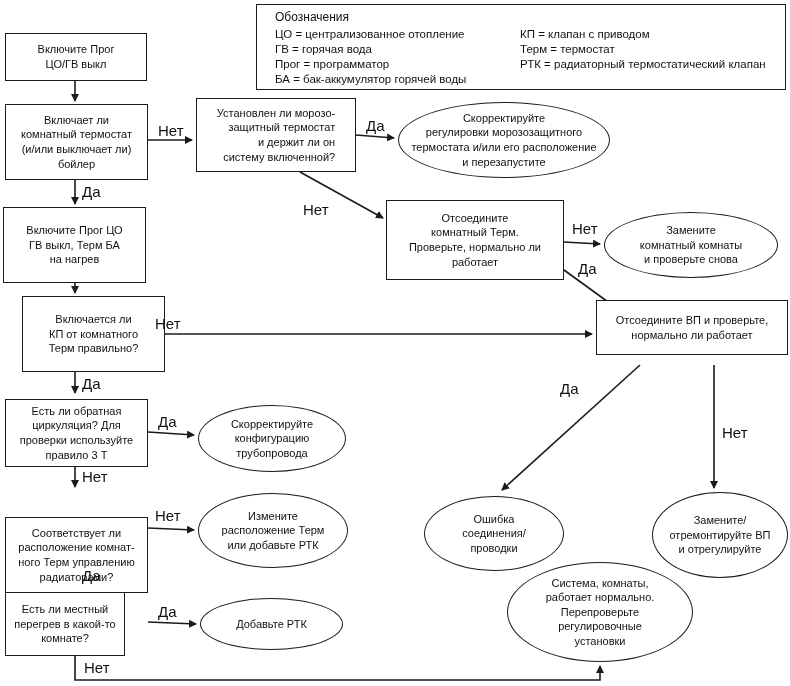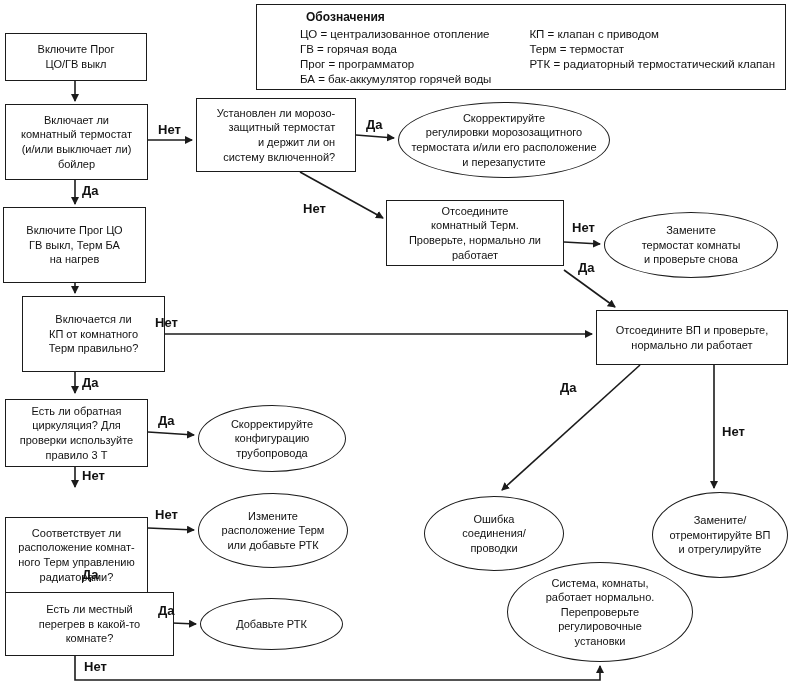--- a/index.html
+++ b/index.html
@@ -23,40 +23,40 @@
     text-align: center;
     font-size: 11px;
     line-height: 1.32;
     white-space: pre-line;
     padding: 15px 4px;
     z-index: 2;
   }
   .ellipse { border-radius: 50%; padding: 4px 10px; }
   .edge-label {
     position: absolute;
-    font-size: 13px;
-    font-weight: bold;
+    font-size: 15px;
+    font-weight: normal;
     z-index: 3;
     background: transparent;
   }
   .legend {
     position: absolute;
     left: 256px; top: 4px; width: 530px; height: 86px;
     border: 1.6px solid #1b1b1b;
     background: #fff;
     padding: 5px 10px 4px 18px;
     font-size: 11.5px;
     line-height: 1.32;
     z-index: 2;
   }
-  .legend-title { font-weight: bold; font-size: 12px; margin-bottom: 1px; margin-left: 31px; }
+  .legend-title { font-weight: normal; font-size: 12px; margin-bottom: 1px; }
   .legend-cols { display: flex; }
   .legend-col-left { width: 245px; }
   .legend-col-right { flex: 1; }
-  .legend-item { white-space: nowrap; margin-left: 25px; }
+  .legend-item { white-space: nowrap; }
 </style>
 </head>
 <body>
 
 <div id="canvas">
 
   <svg id="edges" width="790" height="686" viewBox="0 0 790 686" xmlns="http://www.w3.org/2000/svg">
     <defs>
       <marker id="arw" markerWidth="9" markerHeight="9" refX="7" refY="4" orient="auto" markerUnits="userSpaceOnUse">
         <path d="M0,0 L8,4 L0,8 Z" fill="#1b1b1b"></path>
@@ -120,44 +120,44 @@
   <div class="node" style="left:5px; top:399px; width:143px; height:68px;">Есть ли обратная
 циркуляция? Для
 проверки используйте
 правило 3 Т</div>
 
   <div class="node" style="left:5px; top:490px; width:143px; height:76px;margin-top:27px;">Соответствует ли
 расположение комнат-
 ного Терм управлению
 радиаторами?</div>
 
-  <div class="node" style="left:5px; top:592px; width:169px; height:64px;">Есть ли местный
+  <div class="node" style="left:5px; top:592px; width:120px; height:64px;">Есть ли местный
 перегрев в какой-то
 комнате?</div>
 
   <div class="node" style="left:196px; top:98px; width:160px; height:74px;text-align:right;">Установлен ли морозо-
 защитный термостат
 и держит ли он
 систему включенной?</div>
 
-  <div class="node" style="left:386px; top:200px; width:178px; height:66px;">Отсоедините
+  <div class="node" style="left:386px; top:200px; width:178px; height:80px;">Отсоедините
 комнатный Терм.
 Проверьте, нормально ли
 работает</div>
 
-  <div class="node" style="left:596px; top:310px; width:192px; height:55px;">Отсоедините ВП и проверьте,
+  <div class="node" style="left:596px; top:300px; width:192px; height:55px;">Отсоедините ВП и проверьте,
 нормально ли работает</div>
 
   <div class="node ellipse" style="left:398px; top:102px; width:212px; height:76px;">Скорректируйте
 регулировки морозозащитного
 термостата  и/или его расположение
 и перезапустите</div>
 
   <div class="node ellipse" style="left:604px; top:212px; width:174px; height:66px;">Замените
-термостат комнаты
+комнатный комнаты
 и проверьте снова</div>
 
   <div class="node ellipse" style="left:198px; top:405px; width:148px; height:67px;">Скорректируйте
 конфигурацию
 трубопровода</div>
 
   <div class="node ellipse" style="left:198px; top:493px; width:150px; height:75px;">Измените
 расположение Терм
 или добавьте РТК</div>
 

